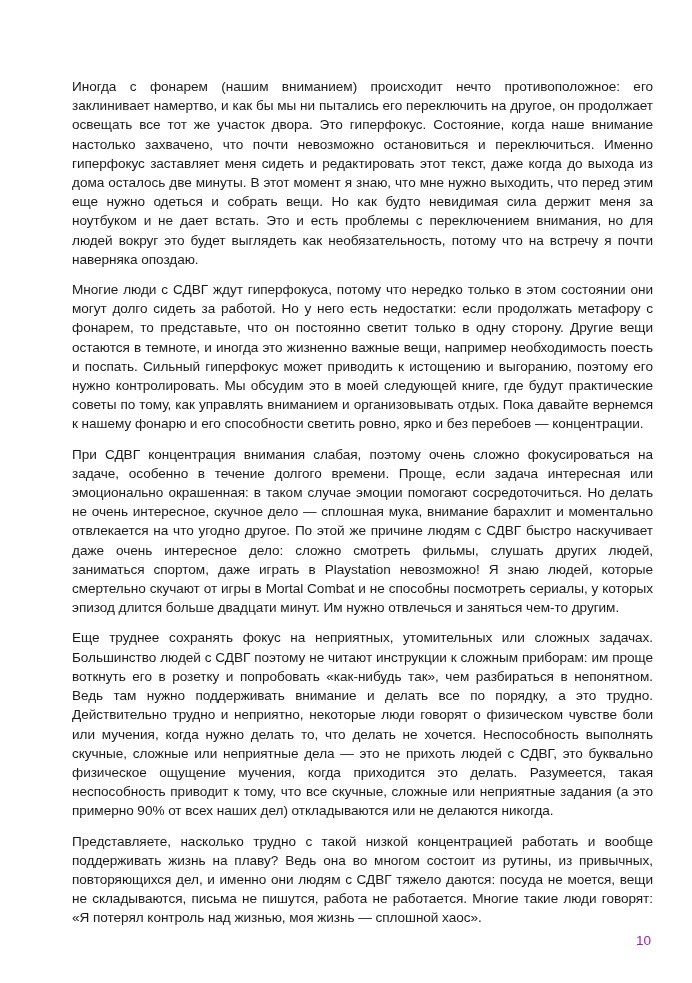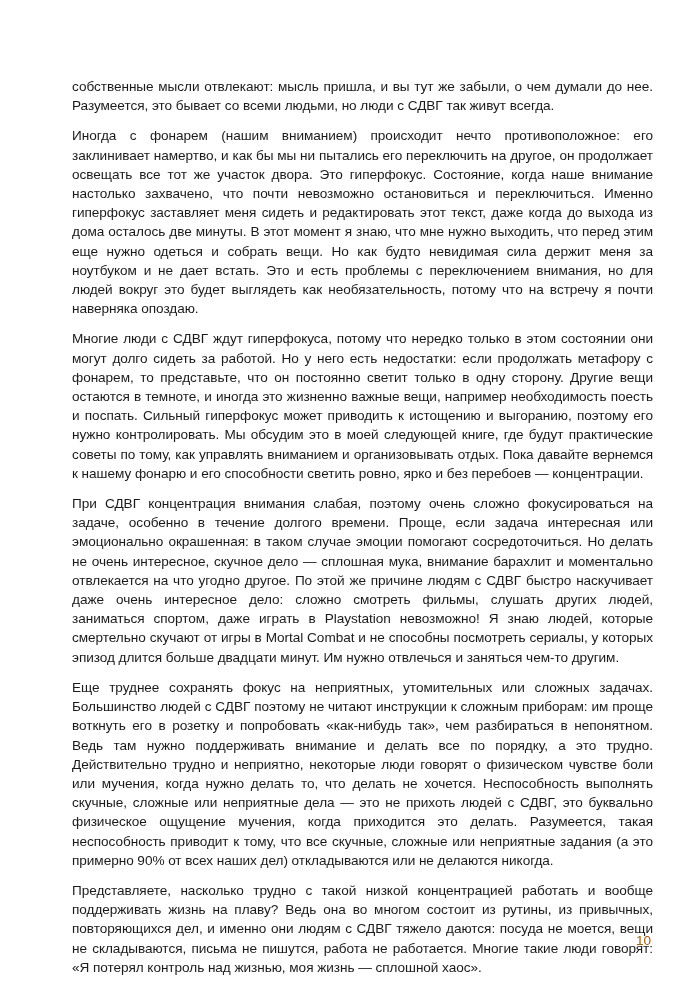--- a/index.html
+++ b/index.html
@@ -29,30 +29,27 @@
       letter-spacing: -0.05px;
     }
     .para strong {
       font-weight: normal;
     }
     .page-number {
       position: absolute;
       left: 636px;
       top: 933px;
       font-size: 13.6px;
-      color: #a16207;
+      color: #a21caf;
     }
   </style>
 </head>
 <body>
 
 <div class="page">
-  <p class="para">
-    <span>собственные мысли отвлекают: мысль пришла, и вы тут же забыли, о чем думали до нее. Разумеется, это бывает со всеми людьми, но люди с СДВГ так живут всегда.</span>
-  </p>
   <p class="para">
     <span>Иногда с фонарем (нашим вниманием) происходит нечто противоположное: его заклинивает намертво, и как бы мы ни пытались его переключить на другое, он продолжает освещать все тот же участок двора. Это гиперфокус. Состояние, когда наше внимание настолько захвачено, что почти невозможно остановиться и переключиться. Именно гиперфокус заставляет меня сидеть и редактировать этот текст, даже когда до выхода из дома осталось две минуты. В этот момент я знаю, что мне нужно выходить, что перед этим еще нужно одеться и собрать вещи. Но как будто невидимая сила держит меня за ноутбуком и не дает встать. Это и есть проблемы с переключением внимания, но для людей вокруг это будет выглядеть как необязательность, потому что на встречу я почти наверняка опоздаю.</span>
   </p>
   <p class="para">
     <span>Многие люди с СДВГ ждут гиперфокуса, потому что нередко только в этом состоянии они могут долго сидеть за работой. Но у него есть недостатки: если продолжать метафору с фонарем, то представьте, что он постоянно светит только в одну сторону. Другие вещи остаются в темноте, и иногда это жизненно важные вещи, например необходимость поесть и поспать. Сильный гиперфокус может приводить к истощению и выгоранию, поэтому его нужно контролировать. Мы обсудим это в моей следующей книге, где будут практические советы по тому, как управлять вниманием и организовывать отдых. Пока давайте вернемся к нашему фонарю и его способности светить ровно, ярко и без перебоев — </span><strong>концентрации</strong><span>.</span>
   </p>
   <p class="para">
     <span>При СДВГ концентрация внимания слабая, поэтому очень сложно фокусироваться на задаче, особенно в течение долгого времени. Проще, если задача интересная или эмоционально окрашенная: в таком случае эмоции помогают сосредоточиться. Но делать не очень интересное, скучное дело — сплошная мука, внимание барахлит и моментально отвлекается на что угодно другое. По этой же причине людям с СДВГ быстро наскучивает даже очень интересное дело: сложно смотреть фильмы, слушать других людей, заниматься спортом, даже играть в Playstation невозможно! Я знаю людей, которые смертельно скучают от игры в Mortal Combat и не способны посмотреть сериалы, у которых эпизод длится больше двадцати минут. Им нужно отвлечься и заняться чем-то другим.</span>
   </p>
   <p class="para">

